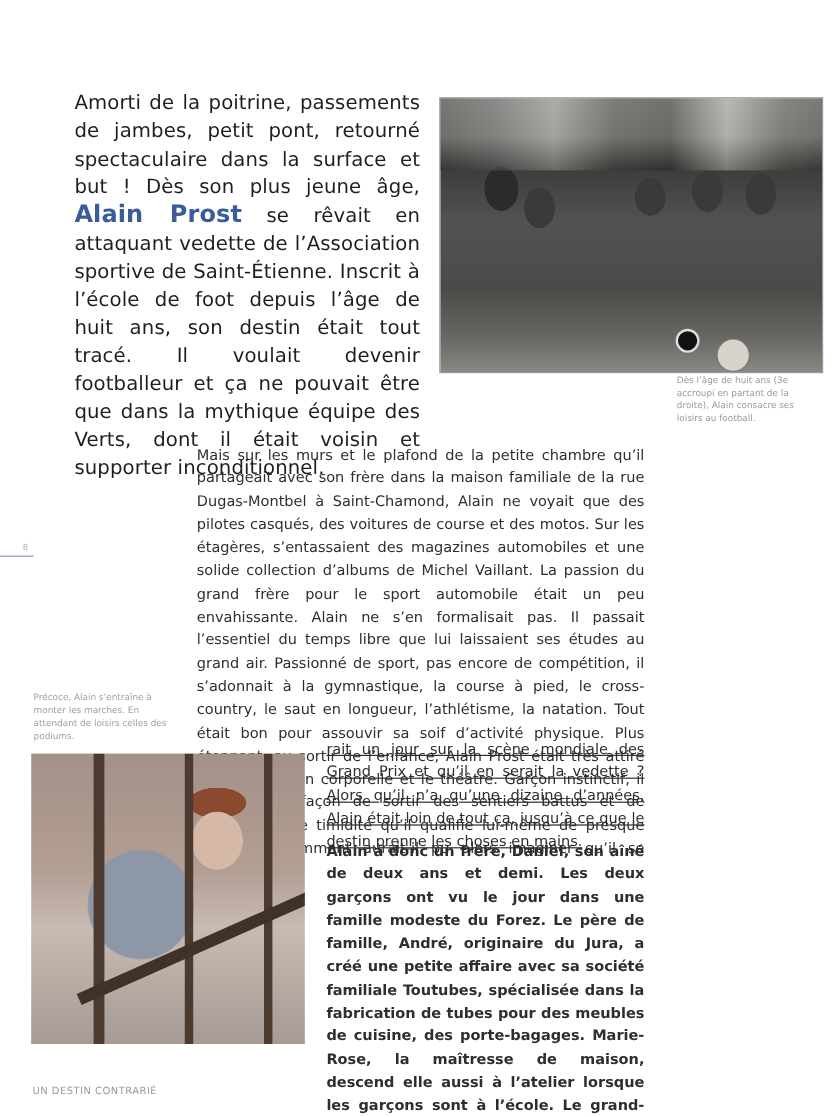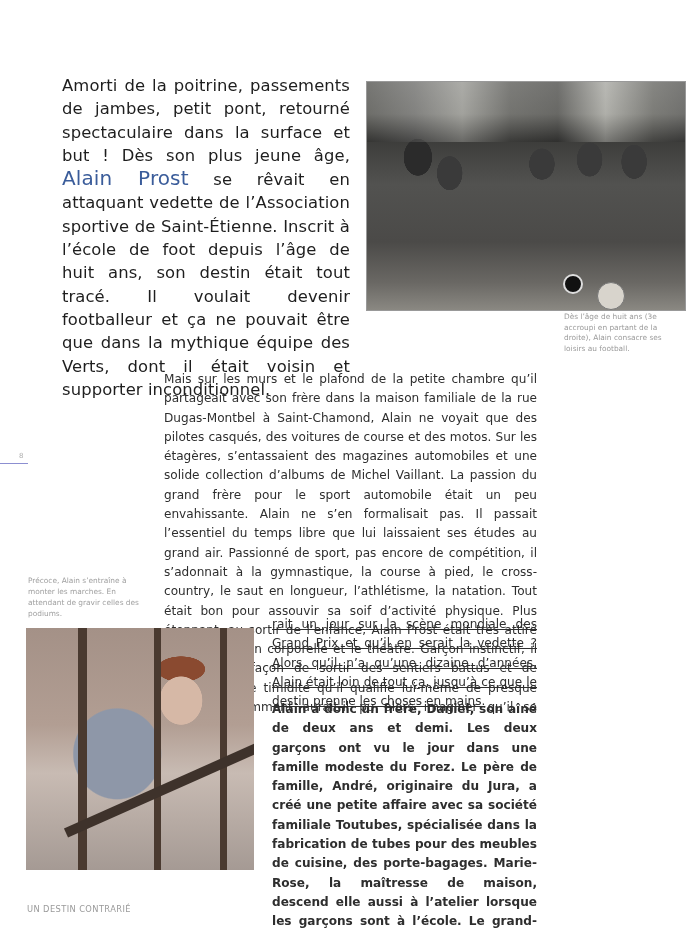--- a/index.html
+++ b/index.html
@@ -2,21 +2,21 @@
 <html><head>
 <meta charset="utf-8">
 <style>
   html, body { margin:0; padding:0; background:#ffffff; }
   body { width:700px; height:931px; position:relative; overflow:hidden;
          font-family:"DejaVu Sans", sans-serif; color:#2a2a2a; }
 
   .lead { position:absolute; left:62px; top:74px; width:288px;
           font-size:16.4px; line-height:23.3px; text-align:justify;
           color:#1e1e1e; letter-spacing:0.1px; }
-  .lead .name { color:#3a5c9a; font-size:20px; font-weight:normal; }
+  .lead .name { color:#3a5c9a; font-size:20px; font-weight:bold; }
 
   .photo-team { position:absolute; left:366px; top:81px; width:318px; height:228px;
     background:
       radial-gradient(ellipse 10px 8px at 76% 92%, #d9d6cf 60%, transparent 62%),
       radial-gradient(ellipse 20px 26px at 16% 33%, #2b2b2b 70%, transparent 72%),
       radial-gradient(ellipse 18px 24px at 26% 40%, #3a3a3a 70%, transparent 72%),
       radial-gradient(ellipse 18px 22px at 55% 36%, #3a3a3a 70%, transparent 72%),
       radial-gradient(ellipse 18px 24px at 70% 34%, #3a3a3a 70%, transparent 72%),
       radial-gradient(ellipse 18px 24px at 84% 35%, #3a3a3a 70%, transparent 72%),
       linear-gradient(180deg, #cfcfcb 0%, #b9b9b3 14%, #3d3d3b 26%, #525250 45%, #4b4a48 70%, #6a6864 88%, #8a8882 100%);
@@ -64,21 +64,21 @@
 </div>
 <div class="cap-team">Dès l’âge de huit ans (3e accroupi en partant de la droite), Alain consacre ses loisirs au football.</div>
 
 <div class="pagenum">8</div>
 <div class="pagerule"></div>
 
 <div class="body1">Mais sur les murs et le plafond de la petite chambre qu’il partageait avec son frère dans la maison familiale de la rue Dugas-Montbel à Saint-Chamond, Alain ne voyait que des pilotes casqués, des voitures de course et des motos. Sur les étagères, s’entassaient des magazines automobiles et une solide collection d’albums de Michel Vaillant. La passion du grand frère pour le sport automobile était un peu envahissante. Alain ne s’en formalisait pas. Il passait l’essentiel du temps libre que lui laissaient ses études au grand air. Passionné de sport, pas encore de compétition, il s’adonnait à la gymnastique, la course à pied, le cross-country, le saut en longueur, l’athlétisme, la natation. Tout était bon pour assouvir sa soif d’activité physique. Plus étonnant, au sortir de l’enfance, Alain Prost était très attiré par l’expression corporelle et le théâtre. Garçon instinctif, il voit là une façon de sortir des sentiers battus et de surmonter une timidité qu’il qualifie lui-même de presque maladive. Comment aurait-il pu alors imaginer qu’il se produi-</div>
 <div class="body2">rait un jour sur la scène mondiale des Grand Prix et qu’il en serait la vedette ? Alors qu’il n’a qu’une dizaine d’années, Alain était loin de tout ça, jusqu’à ce que le destin prenne les choses en mains.</div>
 <div class="body3">Alain a donc un frère, Daniel, son aîné de deux ans et demi. Les deux garçons ont vu le jour dans une famille modeste du Forez. Le père de famille, André, originaire du Jura, a créé une petite affaire avec sa société familiale Toutubes, spécialisée dans la fabrication de tubes pour des meubles de cuisine, des porte-bagages. Marie-Rose, la maîtresse de maison, descend elle aussi à l’atelier lorsque les garçons sont à l’école. Le grand-père s’occupe de la partie administrative.</div>
 
-<div class="cap-child">Précoce, Alain s’entraîne à monter les marches. En attendant de gravir celles des podiums.</div>
+<div class="cap-child">Précoce, Alain s’entraîne à monter les marches. En attendant de loisirs celles des podiums.</div>
 <div class="photo-child">
   <div class="bar" style="left:52px;"></div>
   <div class="bar" style="left:128px;width:7px;"></div>
   <div class="bar" style="left:194px;width:7px;"></div>
   <div class="rail"></div>
 </div>
 
 <div class="footer">UN DESTIN CONTRARIÉ</div>
 
 </body></html>

